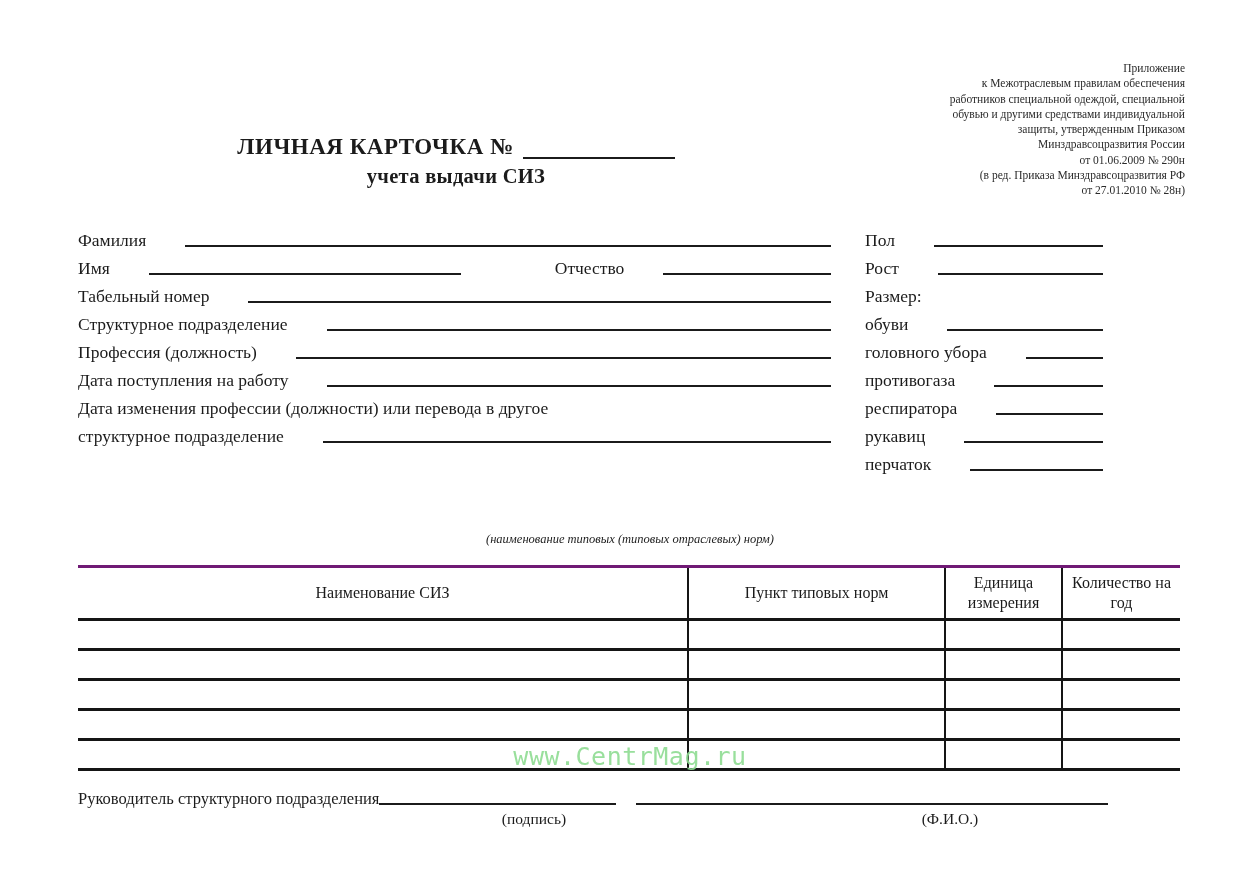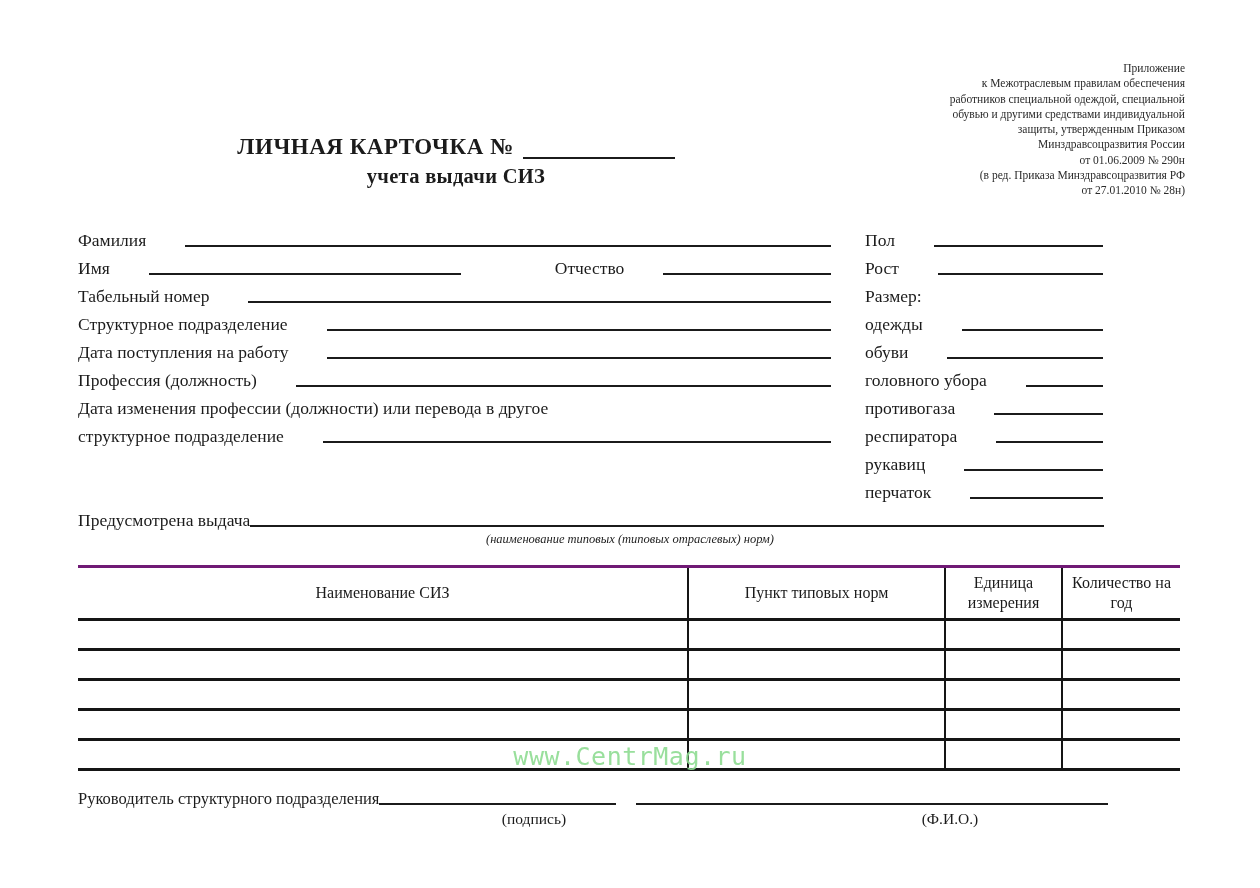--- a/index.html
+++ b/index.html
@@ -142,28 +142,28 @@
     </div>
     <div class="frow">
       <span>Табельный номер</span>
       <span class="blank"></span>
     </div>
     <div class="frow">
       <span>Структурное подразделение</span>
       <span class="blank"></span>
     </div>
     <div class="frow">
+      <span>Профессия (должность)</span>
+      <span class="blank"></span>
+    </div>
+    <div class="frow">
       <span>Дата поступления на работу</span>
       <span class="blank"></span>
     </div>
     <div class="frow">
-      <span>Профессия (должность)</span>
-      <span class="blank"></span>
-    </div>
-    <div class="frow">
       <span>Дата изменения профессии (должности) или перевода в другое</span>
     </div>
     <div class="frow">
       <span>структурное подразделение</span>
       <span class="blank"></span>
     </div>
   </div>
 
   <div class="fields-right">
     <div class="frow">
@@ -171,24 +171,20 @@
       <span class="blank"></span>
     </div>
     <div class="frow">
       <span>Рост</span>
       <span class="blank"></span>
     </div>
     <div class="frow">
       <span>Размер:</span>
     </div>
     <div class="frow">
-      <span>одежды</span>
-      <span class="blank"></span>
-    </div>
-    <div class="frow">
       <span>обуви</span>
       <span class="blank"></span>
     </div>
     <div class="frow">
       <span>головного убора</span>
       <span class="blank"></span>
     </div>
     <div class="frow">
       <span>противогаза</span>
       <span class="blank"></span>
@@ -200,24 +196,20 @@
     <div class="frow">
       <span>рукавиц</span>
       <span class="blank"></span>
     </div>
     <div class="frow">
       <span>перчаток</span>
       <span class="blank"></span>
     </div>
   </div>
 
-  <div class="issue-row">
-    <span>Предусмотрена выдача</span>
-    <span class="blank"></span>
-  </div>
   <div class="issue-caption">(наименование типовых (типовых отраслевых) норм)</div>
 
   <table class="siz-table">
     <colgroup>
       <col style="width:610px">
         <col style="width:257px">
         <col style="width:117px">
         <col style="width:118px">
     </colgroup>
     <thead>

